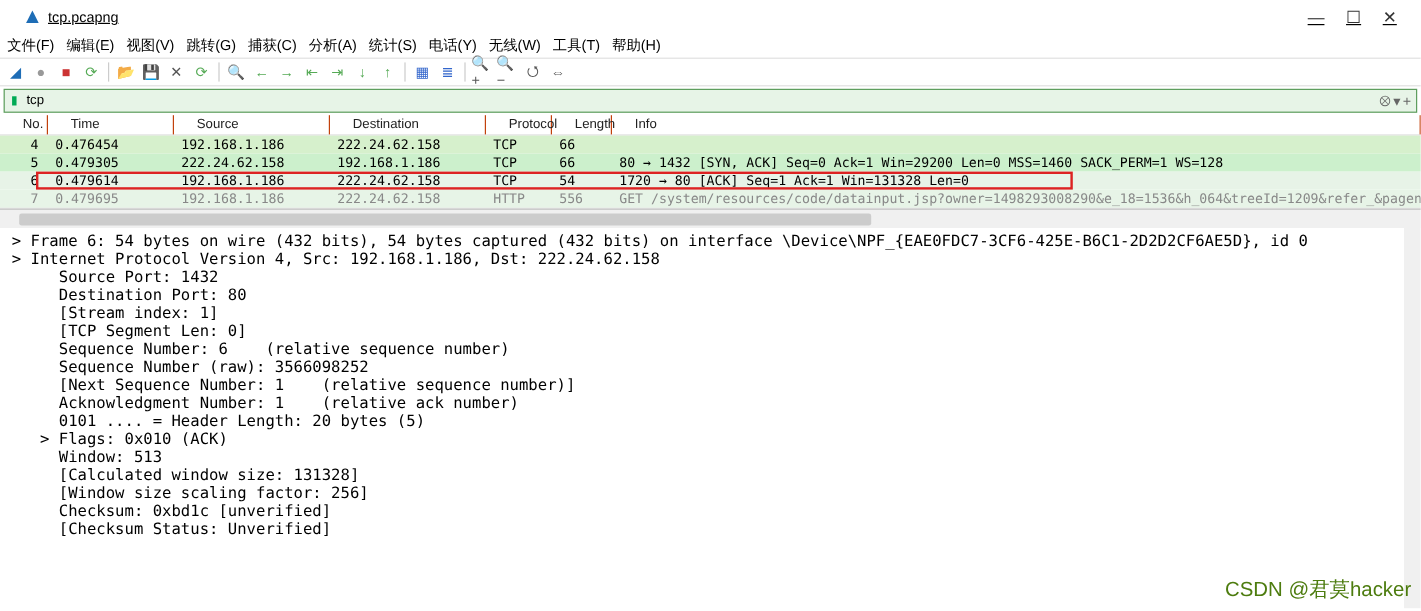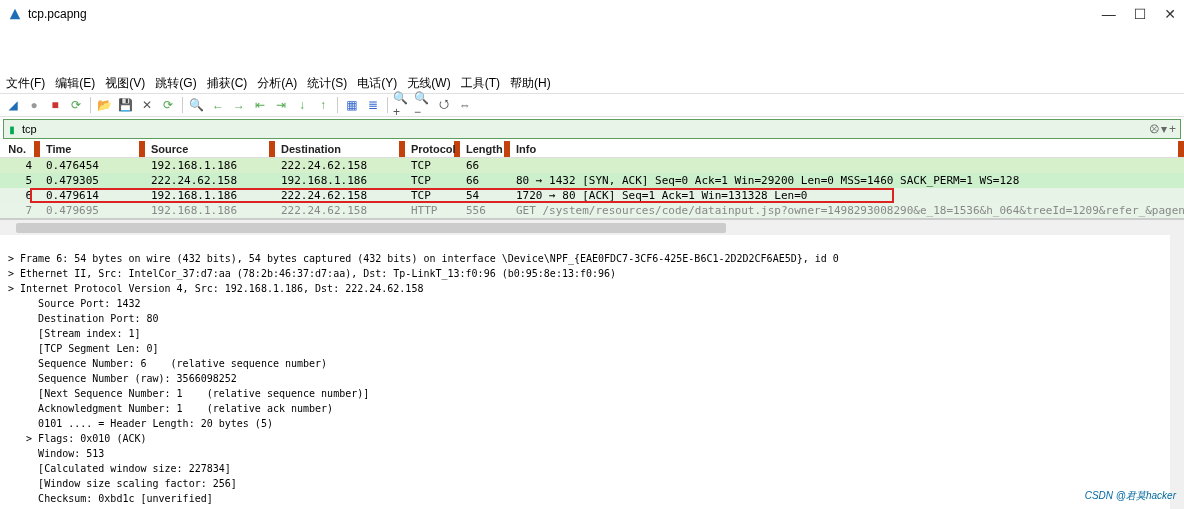--- a/index.html
+++ b/index.html
@@ -1,51 +1,51 @@
 <!DOCTYPE html>
 <html><head>
 <meta charset="utf-8">
 <style>
 * { box-sizing: border-box; margin: 0; padding: 0; }
 body { font-family: "Segoe UI", Tahoma, sans-serif; font-size: 11px; background: #fff; color: #000; width: 1184px; height: 509px; overflow: hidden; position: relative; }
-.titlebar { height: 28px; display: flex; align-items: center; padding: 0 8px; background: #fff; }
+.titlebar { height: 28px; display: flex; align-items: center; padding: 0 20px; background: #fff; text-decoration: underline; }
 .titlebar .app-icon { width: 14px; height: 14px; margin-right: 6px; }
 .titlebar .title { flex: 1; font-size: 12px; }
 .titlebar .win-controls { display: flex; gap: 18px; font-size: 14px; color: #333; }
-.menubar { height: 20px; display: flex; align-items: center; gap: 10px; padding: 0 6px; font-size: 12px; margin-top: 45px; }
+.menubar { height: 20px; display: flex; align-items: center; gap: 10px; padding: 0 6px; font-size: 12px; }
 .toolbar { height: 24px; display: flex; align-items: center; gap: 3px; padding: 0 4px; border-top: 1px solid #e0e0e0; border-bottom: 1px solid #e0e0e0; }
 .tb-btn { width: 18px; height: 18px; display: inline-flex; align-items: center; justify-content: center; font-size: 12px; color: #555; }
 .tb-sep { width: 1px; height: 16px; background: #ccc; margin: 0 2px; }
 .filter-bar { height: 20px; display: flex; align-items: center; border: 1px solid #5e9e5e; background: #e7f4e7; margin: 2px 3px; }
 .filter-mark { width: 16px; height: 16px; display: flex; align-items: center; justify-content: center; font-size: 10px; color: #0a5; }
 .filter-input { border: none; background: transparent; flex: 1; font-size: 11px; outline: none; padding: 0 2px; font-family: inherit; }
 .filter-end { display: flex; align-items: center; gap: 2px; padding: 0 4px; font-size: 12px; color: #666; }
 .packet-list { border-bottom: 1px solid #ccc; }
 .pl-header { display: flex; background: #fff; border-bottom: 1px solid #ddd; font-size: 11px; color: #222; }
-.pl-header div { padding: 2px 6px; border-right: 6px solid #c2410c; font-weight: bold; }
+.pl-header div { padding: 2px 19px; border-right: 1px solid #c2410c; }
 .col-no { width: 40px; text-align: right; padding-right: 8px !important; }
 .col-time { width: 105px; }
 .col-src { width: 130px; }
 .col-dst { width: 130px; }
 .col-proto { width: 55px; }
 .col-len { width: 50px; }
 .col-info { flex: 1; }
 .pl-row { display: flex; font-family: Consolas, monospace; font-size: 11px; height: 15px; align-items: center; }
 .pl-row div { padding: 0 6px; white-space: nowrap; overflow: hidden; }
 .pl-row.syn { background: #d6f0cc; }
 .pl-row.synack { background: #ccf0cc; }
 .pl-row.highlighted { background: #e7f3e7; position: relative; }
 .pl-row.highlighted::after { content: ""; position: absolute; left: 30px; right: 290px; top: 0; bottom: 0; border: 2px solid #d22; pointer-events: none; }
 .pl-row.cut { background: #e7f4e7; color: #888; }
 .scrollbar-h { height: 16px; background: #f0f0f0; border-top: 1px solid #ccc; display: flex; align-items: center; }
 .scrollbar-h .thumb { height: 10px; background: #ccc; margin: 0 16px; border-radius: 2px; flex: 0 0 60%; }
-.detail-pane { font-family: Consolas, monospace; font-size: 10px; padding: 16px 2px; line-height: 15px; overflow: auto; height: calc(509px - 28px - 20px - 24px - 24px - 80px - 16px); position: relative; }
+.detail-pane { font-family: Consolas, monospace; font-size: 13px; padding: 4px 2px; line-height: 15px; overflow: auto; height: calc(509px - 28px - 20px - 24px - 24px - 80px - 16px); position: relative; }
 .detail-pane .line { white-space: pre; }
 .scroll-v { position: absolute; right: 0; top: 0; bottom: 0; width: 14px; background: #f0f0f0; }
-.watermark { position: absolute; right: 8px; bottom: 6px; color: #0369a1; font-size: 10px; pointer-events: none; font-style: italic; }
+.watermark { position: absolute; right: 8px; bottom: 6px; color: #4d7c0f; font-size: 17px; pointer-events: none; }
 </style>
 </head>
 <body>
 
 <div class="titlebar">
   <span class="app-icon">
     <svg viewBox="0 0 16 16" width="14" height="14">
         <path d="M2 14 L8 2 L14 14 Z" fill="#1e6db6"></path>
       </svg>
   </span>
@@ -157,34 +157,33 @@
       </div>
     </div>
 </div>
 <div class="scrollbar-h">
     <div class="thumb"></div>
   </div>
 
 <div class="detail-pane">
   <div id="detail-lines">
       <div class="line"> &gt; Frame 6: 54 bytes on wire (432 bits), 54 bytes captured (432 bits) on interface \Device\NPF_{EAE0FDC7-3CF6-425E-B6C1-2D2D2CF6AE5D}, id 0</div>
-      <div class="line"> &gt; Ethernet II, Src: IntelCor_37:d7:aa (78:2b:46:37:d7:aa), Dst: Tp-LinkT_13:f0:96 (b0:95:8e:13:f0:96)</div>
       <div class="line"> &gt; Internet Protocol Version 4, Src: 192.168.1.186, Dst: 222.24.62.158</div>
       <div class="line">      Source Port: 1432</div>
       <div class="line">      Destination Port: 80</div>
       <div class="line">      [Stream index: 1]</div>
       <div class="line">      [TCP Segment Len: 0]</div>
       <div class="line">      Sequence Number: 6    (relative sequence number)</div>
       <div class="line">      Sequence Number (raw): 3566098252</div>
       <div class="line">      [Next Sequence Number: 1    (relative sequence number)]</div>
       <div class="line">      Acknowledgment Number: 1    (relative ack number)</div>
       <div class="line">      0101 .... = Header Length: 20 bytes (5)</div>
       <div class="line">    &gt; Flags: 0x010 (ACK)</div>
       <div class="line">      Window: 513</div>
-      <div class="line">      [Calculated window size: 227834]</div>
+      <div class="line">      [Calculated window size: 131328]</div>
       <div class="line">      [Window size scaling factor: 256]</div>
       <div class="line">      Checksum: 0xbd1c [unverified]</div>
       <div class="line">      [Checksum Status: Unverified]</div>
     </div>
   <div class="scroll-v"></div>
 </div>
 
 <div class="watermark">CSDN @君莫hacker</div>
 
 </body></html>

